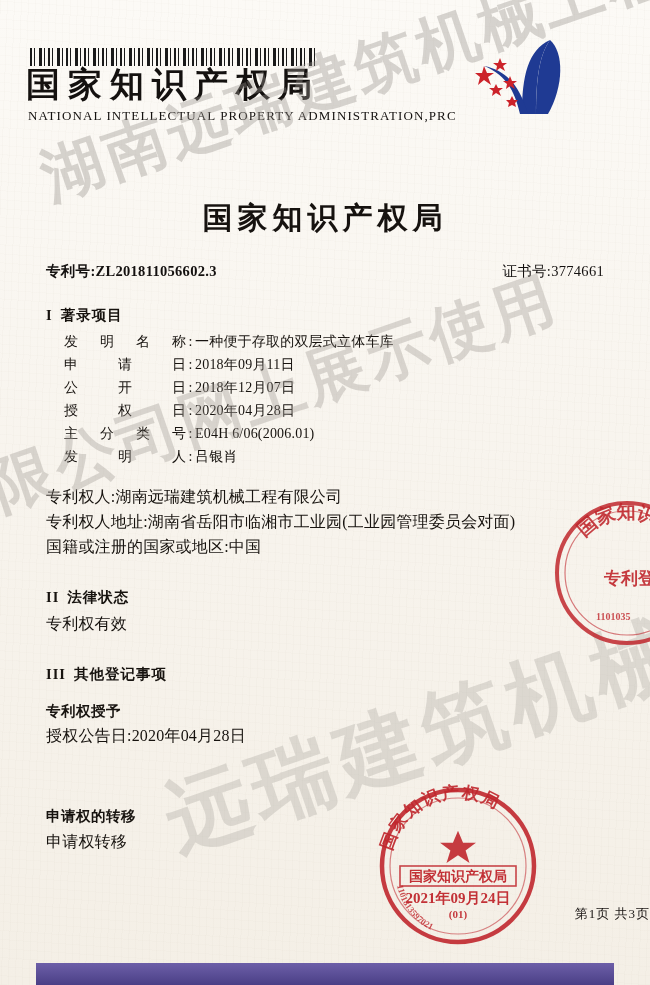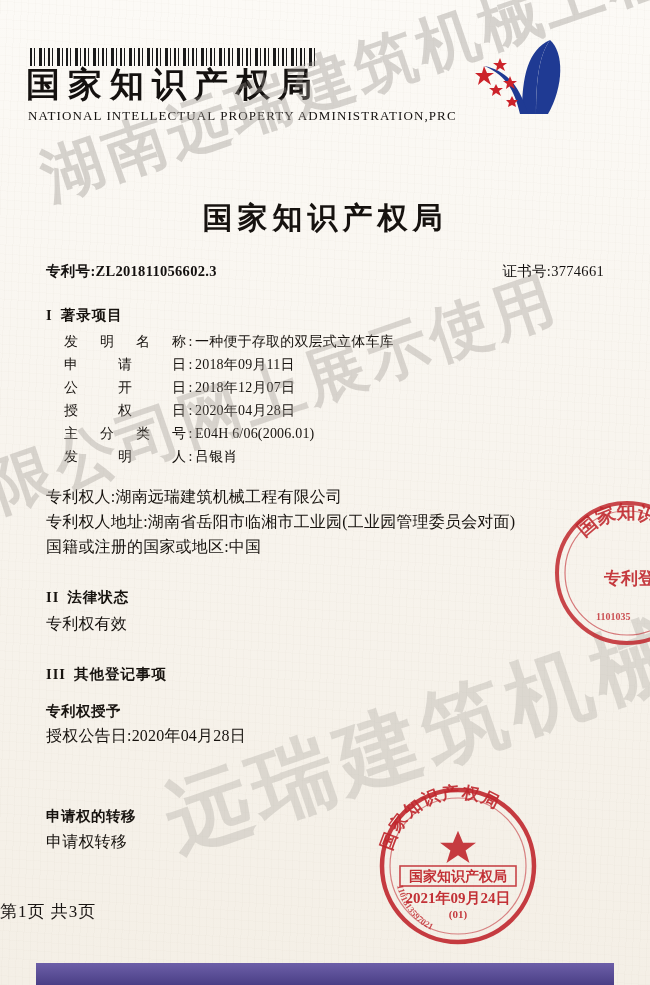--- a/index.html
+++ b/index.html
@@ -170,22 +170,22 @@
     font-size: 14.5px;
     margin-bottom: 10px;
     letter-spacing: 0.5px;
   }
 
   
   #page-footer {
     position: absolute;
     bottom: 62px;
     left: 0; right: 0;
-    text-align: left;
-    font-size: 17px;
+    text-align: right;
+    font-size: 13px;
     color: #1a1614;
     letter-spacing: 1px;
   }
   #bottom-bar {
     position: absolute;
     left: 36px;
     right: 36px;
     bottom: 0;
     height: 22px;
     background: linear-gradient(180deg, #6d5fa8 0%, #4a3f86 100%);

